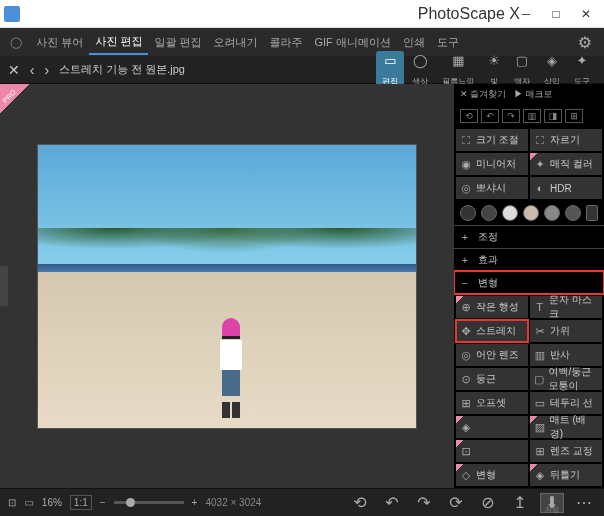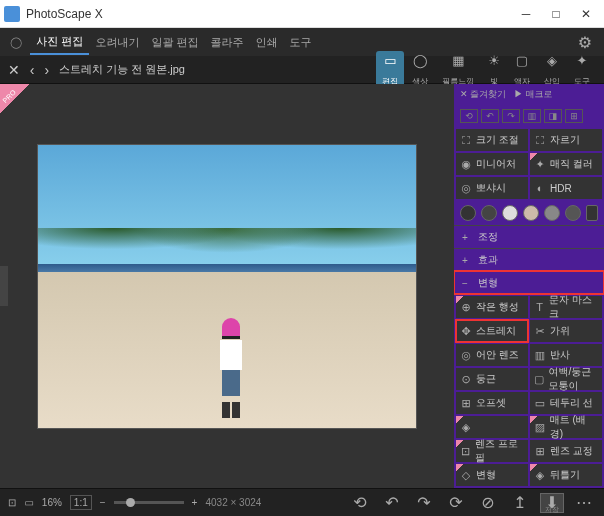--- a/index.html
+++ b/index.html
@@ -1,20 +1,20 @@
 <!DOCTYPE html>
 <html><head>
 <meta charset="utf-8">
 <style>
 * { margin: 0; padding: 0; box-sizing: border-box; font-family: "Malgun Gothic", sans-serif; }
 body { width: 604px; height: 516px; background: #1a1a1a; overflow: hidden; }
 
 .titlebar { height: 28px; background: #fff; display: flex; align-items: center; padding: 0 4px; border-bottom: 1px solid #ddd; }
 .titlebar .icon { width: 16px; height: 16px; background: #4a90d9; border-radius: 2px; margin-right: 6px; }
-.titlebar .title { font-size: 12px; color: #333; flex: 1; }
+.titlebar .title { font-size: 16px; color: #333; flex: 1; text-align: right; }
 .titlebar .win-btns { display: flex; gap: 18px; padding-right: 8px; }
 .titlebar .win-btn { width: 12px; height: 12px; cursor: pointer; display: flex; align-items: center; justify-content: center; font-size: 12px; color: #333; }
 
 .menubar { height: 28px; background: #2a2a2a; display: flex; align-items: center; padding: 0 4px; overflow: hidden; }
 .menubar .menu-item { color: #aaa; font-size: 11px; padding: 4px 6px; cursor: pointer; white-space: nowrap; }
 .menubar .menu-item.active { color: #fff; border-bottom: 2px solid #4a90d9; }
 .menubar .menu-item.first { color: #888; margin-right: 2px; }
 .menubar .gear { margin-left: auto; color: #aaa; padding: 4px 8px; cursor: pointer; }
 
 .filebar { height: 28px; background: #222; display: flex; align-items: center; padding: 0 8px; border-bottom: 1px solid #111; }
@@ -31,21 +31,21 @@
 .canvas-area { flex: 1; background: #333; position: relative; display: flex; align-items: center; justify-content: center; padding: 20px; }
 .pro-badge { position: absolute; top: 0; left: 0; width: 30px; height: 30px; background: linear-gradient(135deg, #e8a 50%, transparent 50%); font-size: 7px; color: #fff; padding: 2px; }
 .pro-badge::before { content: "PRO"; transform: rotate(-45deg); display: block; position: relative; top: 3px; left: -2px; }
 .canvas-img { width: 380px; height: 285px; background: linear-gradient(to bottom, #5ba8d8 0%, #87ceeb 42%, #2e5a8a 42%, #4a7aa8 45%, #d4c8b0 45%, #e8dcc8 100%); position: relative; border: 1px solid #555; }
 .canvas-img::before { content: ""; position: absolute; top: 42%; left: 0; right: 0; height: 50px; background: radial-gradient(ellipse at 20% 0%, #2a5a2a 0%, transparent 30%), radial-gradient(ellipse at 50% 0%, #3a6a3a 0%, transparent 35%), radial-gradient(ellipse at 80% 0%, #2a5a2a 0%, transparent 30%); transform: translateY(-70%); }
 .person { position: absolute; bottom: 15px; left: 50%; width: 28px; height: 95px; transform: translateX(-10px); }
 .person::before { content: ""; position: absolute; top: 0; left: 50%; width: 18px; height: 18px; background: #d4a; border-radius: 50% 50% 0 0; transform: translateX(-50%); box-shadow: 0 3px 0 #222; }
 .person::after { content: ""; position: absolute; top: 22px; left: 50%; width: 22px; height: 30px; background: #fff; transform: translateX(-50%); box-shadow: 0 28px 0 -2px #4a6a8a, -5px 55px 0 -7px #333, 5px 55px 0 -7px #333; }
 .side-handle { position: absolute; left: 0; top: 50%; width: 8px; height: 40px; background: #444; transform: translateY(-50%); cursor: pointer; }
 
-.rpanel { width: 150px; background: #4c1d95; overflow-y: auto; overflow-x: hidden; }
+.rpanel { width: 150px; background: #000000; overflow-y: auto; overflow-x: hidden; }
 .rp-top { padding: 4px 6px; display: flex; gap: 8px; font-size: 9px; color: #aaa; }
 .rp-top span { cursor: pointer; }
 .rp-history { padding: 4px 6px; display: flex; gap: 3px; }
 .rp-history .hb { width: 18px; height: 14px; border: 1px solid #555; cursor: pointer; display: flex; align-items: center; justify-content: center; font-size: 9px; color: #888; }
 .rp-grid { display: grid; grid-template-columns: 1fr 1fr; gap: 2px; padding: 2px; }
 .rp-btn { height: 22px; background: #333; color: #ccc; font-size: 10px; display: flex; align-items: center; padding: 0 4px; gap: 4px; cursor: pointer; }
 .rp-btn.pro { position: relative; }
 .rp-btn.pro::before { content: ""; position: absolute; top: 0; left: 0; width: 8px; height: 8px; background: linear-gradient(135deg, #e8a 50%, transparent 50%); }
 .rp-btn .bi { width: 12px; height: 12px; display: flex; align-items: center; justify-content: center; font-size: 11px; color: #aaa; }
 .rp-circles { display: flex; gap: 2px; padding: 4px; justify-content: space-around; }
@@ -72,24 +72,26 @@
   <div class="title">PhotoScape X</div>
   <div class="win-btns">
     <div class="win-btn">─</div>
     <div class="win-btn">□</div>
     <div class="win-btn">✕</div>
   </div>
 </div>
 
 <div class="menubar">
   <div class="menu-item first">◯</div>
+  <div class="menu-item">사진 뷰어</div>
   <div class="menu-item active">사진 편집</div>
+  <div class="menu-item">일괄 편집</div>
   <div class="menu-item">오려내기</div>
-  <div class="menu-item">일괄 편집</div>
   <div class="menu-item">콜라주</div>
+  <div class="menu-item">GIF 애니메이션</div>
   <div class="menu-item">인쇄</div>
   <div class="menu-item">도구</div>
   <div class="gear">⚙</div>
 </div>
 
 <div class="filebar">
   <div class="nav">
     <span>✕</span>
     <span>‹</span>
     <span>›</span>
@@ -239,21 +241,20 @@
         </div>
         <div class="rp-btn pro">
           <span class="bi">◈</span>
         </div>
         <div class="rp-btn pro">
           <span class="bi">▨</span>
           <span>매트 (배경)</span>
         </div>
         <div class="rp-btn pro">
           <span class="bi">⊡</span>
-          <span>렌즈 프로필</span>
         </div>
         <div class="rp-btn">
           <span class="bi">⊞</span>
           <span>렌즈 교정</span>
         </div>
         <div class="rp-btn pro">
           <span class="bi">◇</span>
           <span>변형</span>
         </div>
         <div class="rp-btn pro">

